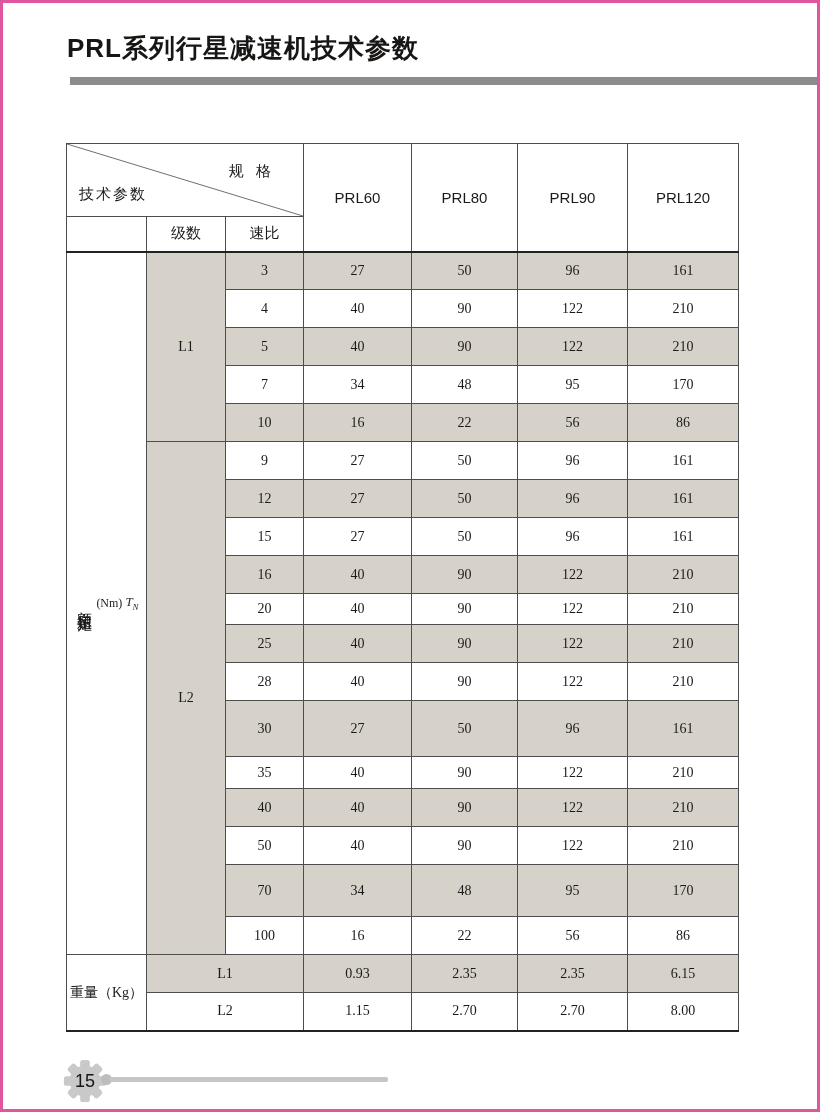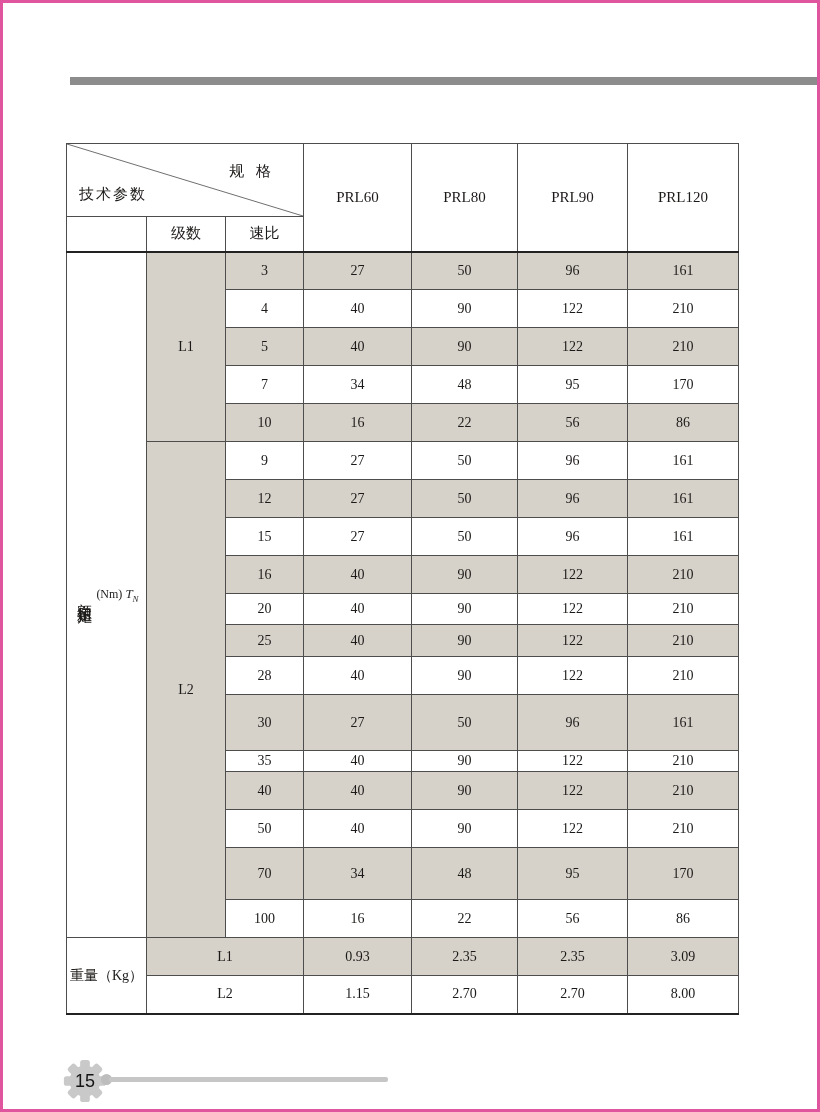--- a/index.html
+++ b/index.html
@@ -26,21 +26,21 @@
     width:672px;
     border:1px solid #2e2e2e; border-bottom:2px solid #222;
   }
   table.spec td {
     border:1px solid #4d4d4d;
     text-align:center; vertical-align:middle;
     padding:0; overflow:hidden;
     color:#1c1a18;
   }
   .num  { font-family:"Liberation Serif","DejaVu Serif",serif; font-size:14px; }
-  .hdr  { font-family:Liberation Serif, serif; font-size:15px; color:#1c1a18; }
+  .hdr  { font-family:Liberation Sans, sans-serif; font-size:15px; color:#1c1a18; }
   .shaded { background:#d6d2ca; }
   .thick-bottom { border-bottom:2px solid #222 !important; }
 
   
   td.corner { position:relative; }
   td.corner svg.diag { position:absolute; left:0; top:0; width:100%; height:100%; }
   .corner-top-right {
     position:absolute; right:28px; top:18px;
     font-size:15px; letter-spacing:4px; color:#1c1a18;
   }
@@ -89,20 +89,21 @@
   .footer-line {
     position:absolute; left:106px; top:1074px; width:279px; height:5px;
     background:#c6c6c6; border-radius:2px;
   }
 </style>
 </head>
 <body>
 
 <div class="page">
 
+  <div class="title">PRL系列行星减速机技术参数</div>
   <div class="title-bar"></div>
 
   <table class="spec">
     <colgroup>
       <col style="width:80px">
         <col style="width:79px">
         <col style="width:78px">
       <col style="width:108px">
         <col style="width:106px">
         <col style="width:110px">
@@ -203,42 +204,42 @@
       <td class="num shaded">122</td>
       <td class="num shaded">210</td>
     </tr>
     <tr style="height:31px">
       <td class="num">20</td>
       <td class="num">40</td>
       <td class="num">90</td>
       <td class="num">122</td>
       <td class="num">210</td>
     </tr>
-    <tr style="height:32px">
+    <tr style="height:38px">
       <td class="num shaded">25</td>
       <td class="num shaded">40</td>
       <td class="num shaded">90</td>
       <td class="num shaded">122</td>
       <td class="num shaded">210</td>
     </tr>
     <tr style="height:38px">
       <td class="num">28</td>
       <td class="num">40</td>
       <td class="num">90</td>
       <td class="num">122</td>
       <td class="num">210</td>
     </tr>
     <tr style="height:56px">
       <td class="num shaded">30</td>
       <td class="num shaded">27</td>
       <td class="num shaded">50</td>
       <td class="num shaded">96</td>
       <td class="num shaded">161</td>
     </tr>
-    <tr style="height:21px">
+    <tr style="height:32px">
       <td class="num">35</td>
       <td class="num">40</td>
       <td class="num">90</td>
       <td class="num">122</td>
       <td class="num">210</td>
     </tr>
     <tr style="height:38px">
       <td class="num shaded">40</td>
       <td class="num shaded">40</td>
       <td class="num shaded">90</td>
@@ -268,21 +269,21 @@
     </tr>
 
     <tr style="height:38px">
       <td rowspan="2">
         <span class="weight-label">重量（Kg）</span>
       </td>
       <td class="num shaded" colspan="2">L1</td>
       <td class="num shaded">0.93</td>
       <td class="num shaded">2.35</td>
       <td class="num shaded">2.35</td>
-      <td class="num shaded">3.09</td>
+      <td class="num shaded">6.15</td>
     </tr>
     <tr style="height:38px">
       <td class="num" colspan="2">L2</td>
       <td class="num">1.15</td>
       <td class="num">2.70</td>
       <td class="num">2.70</td>
       <td class="num">8.00</td>
     </tr>
   </tbody>
     </table>

